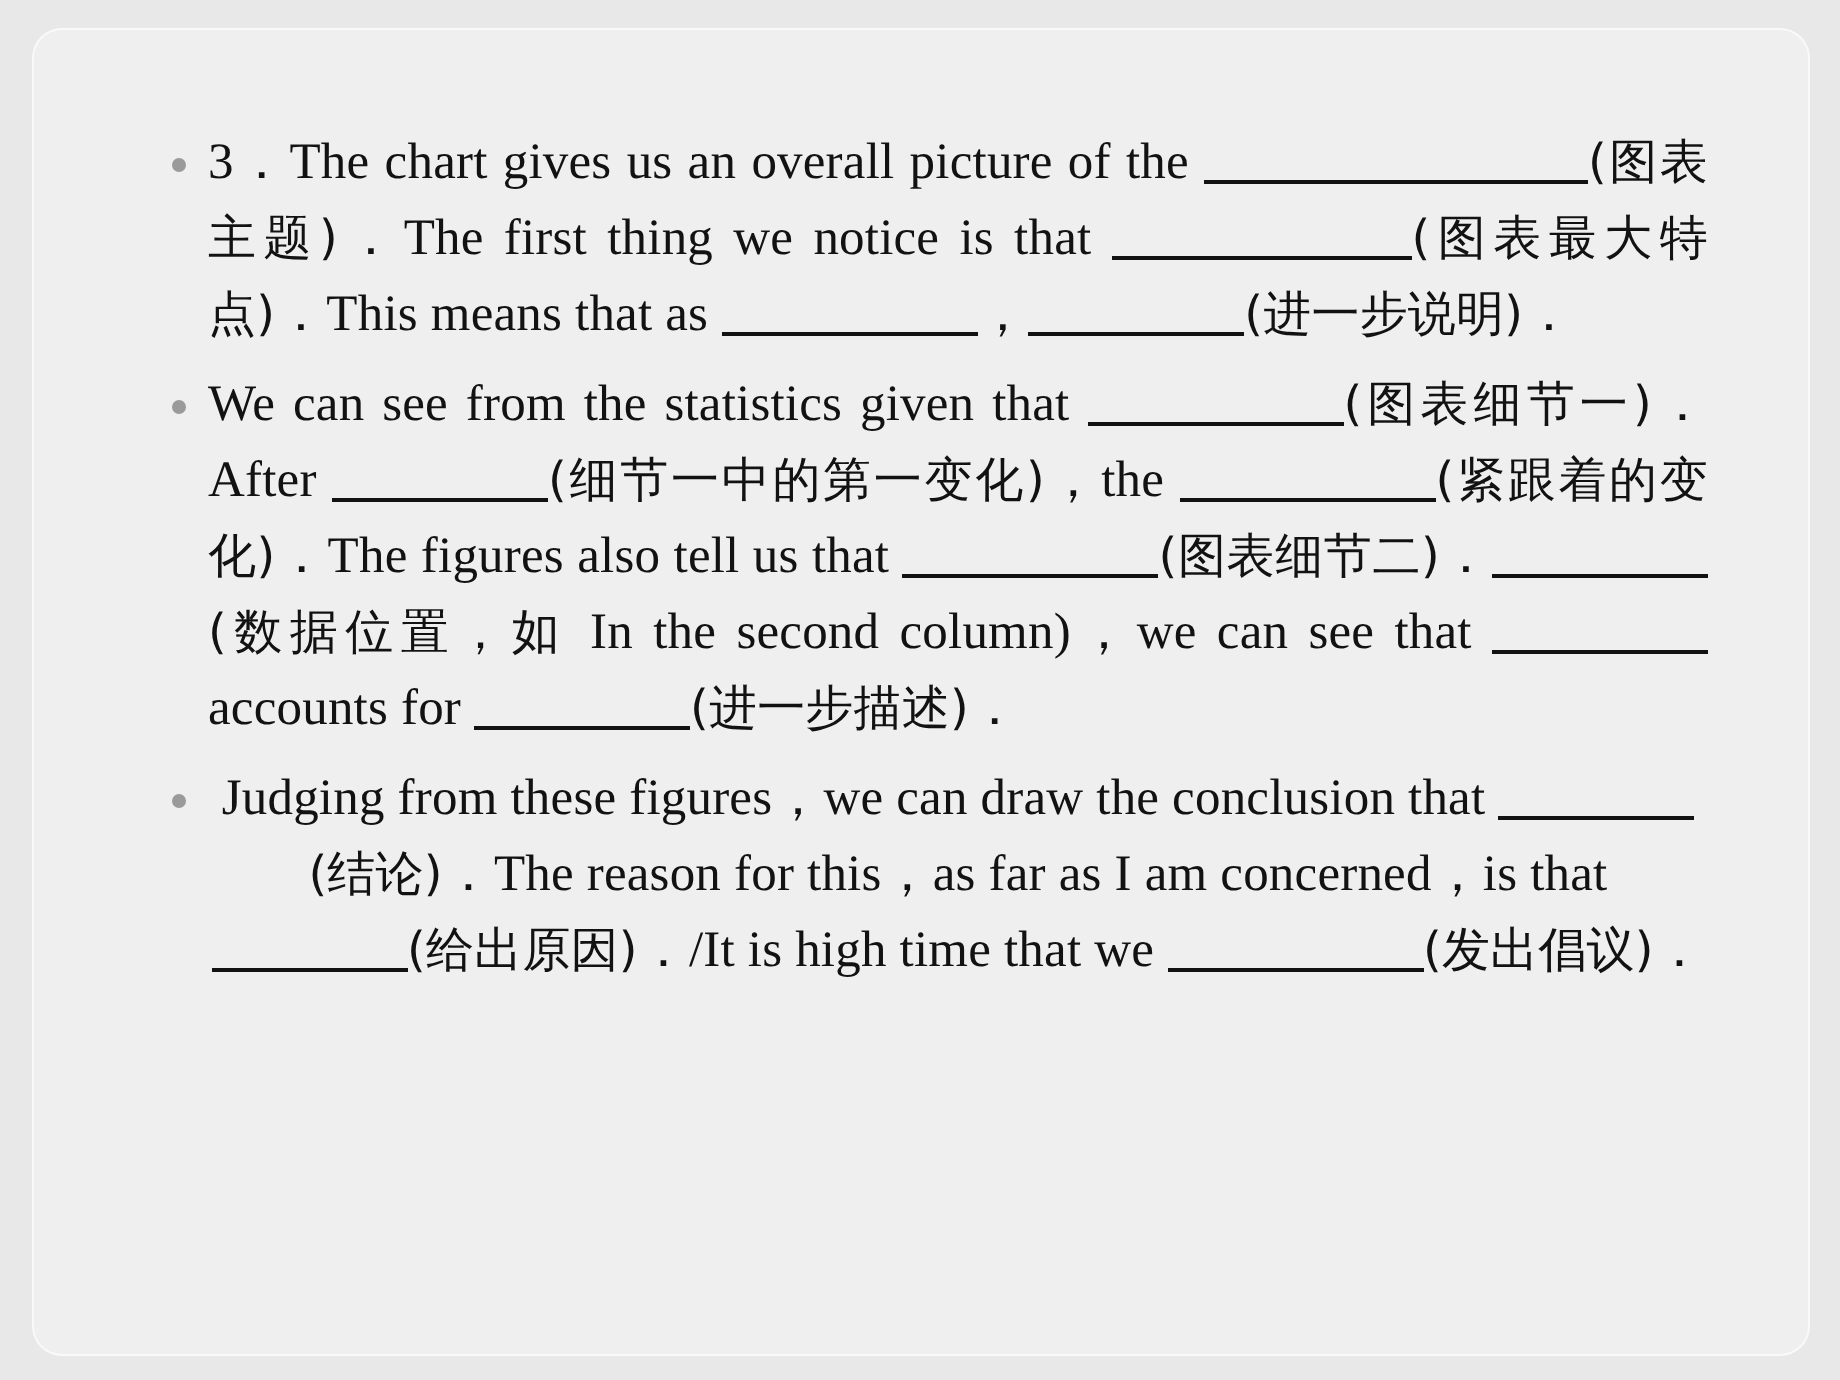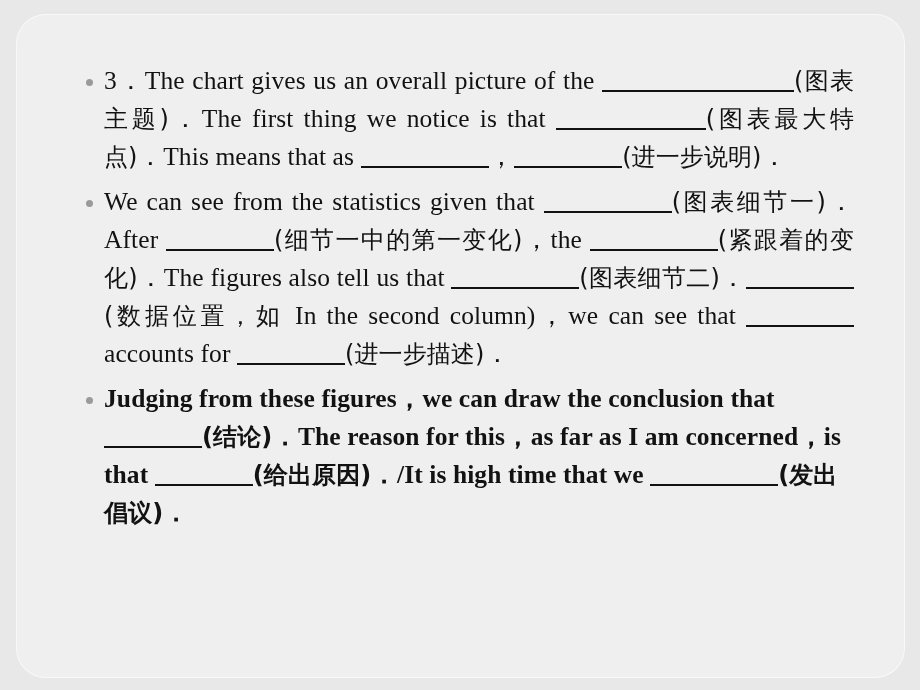--- a/index.html
+++ b/index.html
@@ -15,21 +15,21 @@
   }
 
   
   #slide-card {
     position: absolute;
     left: 16px;
     top: 14px;
     width: 889px;
     height: 664px;
     background: #efefef;
-    border-radius: 30px;
+    border-radius: 15px;
     box-shadow: 0 0 0 1px rgba(255,255,255,0.6) inset;
   }
 
   #content-body {
     position: absolute;
     left: 68px;
     top: 48px;
     width: 770px;
   }
 
@@ -54,22 +54,21 @@
     line-height: 38px;
     color: #121212;
     text-align: justify;
     text-justify: inter-word;
     letter-spacing: 0.1px;
     white-space: pre-wrap;
   }
 
   
   .para.natural {
-    text-align: left;
-    font-weight: bold;
+    text-align: center;
   }
 
   .cn {
     font-family: "DejaVu Sans", "Liberation Sans", sans-serif;
     font-size: 24px;
   }
 
   .blank {
     display: inline-block;
     border-bottom: 2px solid #121212;

